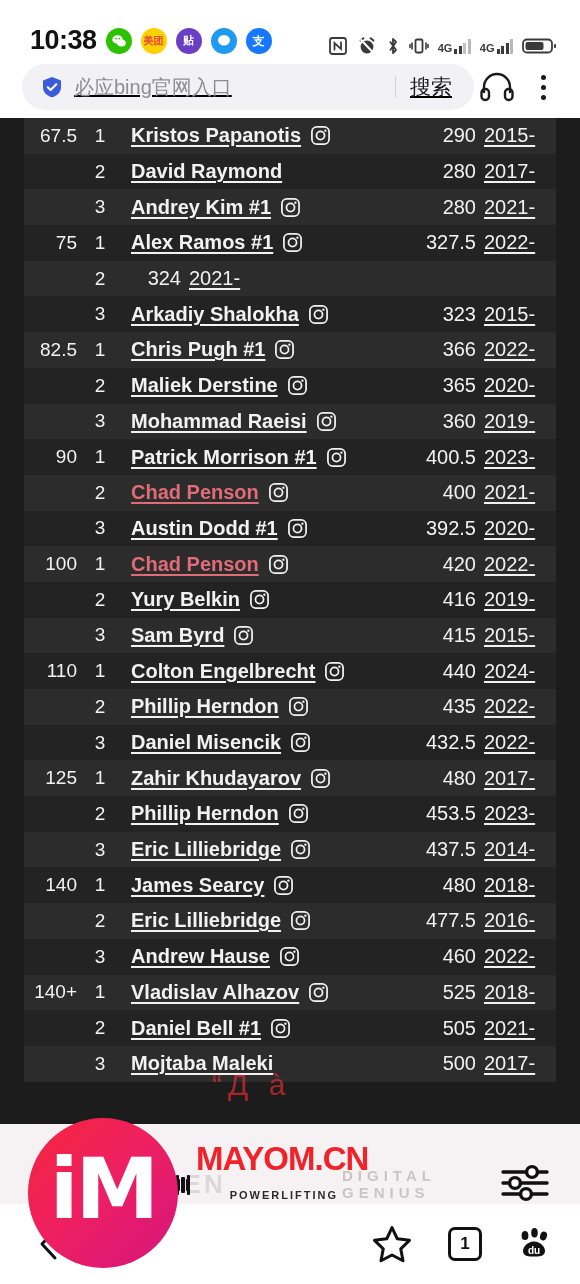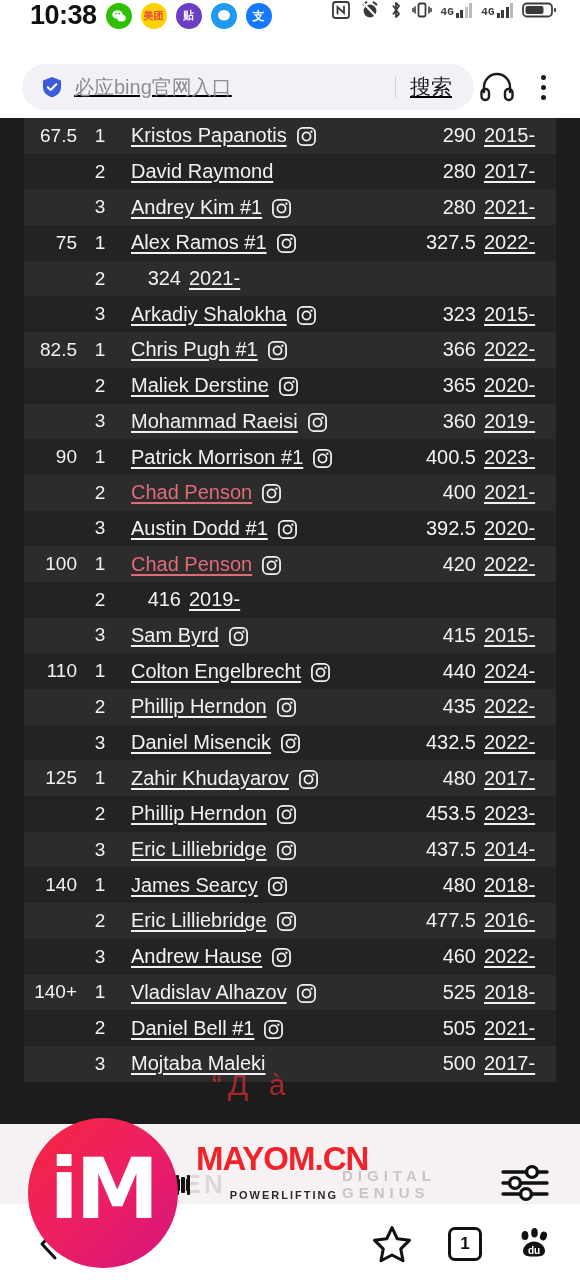--- a/index.html
+++ b/index.html
@@ -7,30 +7,30 @@
     width:580px; height:1284px;
     background:#ffffff;
     font-family:"Liberation Sans", sans-serif;
     overflow:hidden;
   }
   #phone { position:relative; width:580px; height:1284px; background:#fff; }
 
   
   .statusbar {
     height:56px; background:#fff;
-    display:flex; align-items:flex-start;
+    display:flex; align-items:flex-end;
     padding:0 22px 0 30px;
   }
   .sb-left { display:flex; align-items:center; gap:9px; }
   .sb-time { font-size:27px; font-weight:600; color:#111; letter-spacing:-0.5px; }
   .appico { width:26px; height:26px; border-radius:13px; display:flex;
             align-items:center; justify-content:center;
             font-size:11px; color:#fff; font-weight:700; line-height:1; }
   .sb-spacer { flex:1; }
-  .sb-right { display:flex; align-items:center; gap:9px;font-family:Liberation Mono, monospace; }
+  .sb-right { display:flex; align-items:center; gap:9px; }
   .sb-right svg { display:block; }
   .sb-4g { display:flex; align-items:flex-end; gap:1px; }
   .sb-4g .lbl { font-size:11px; font-weight:700; color:#3a3a3a; line-height:11px; margin-right:1px;}
   .bars { display:flex; align-items:flex-end; gap:1.5px; height:15px; }
   .bars i { width:3px; background:#3a3a3a; display:block; }
   .bars i.b1{height:5px;} .bars i.b2{height:8px;} .bars i.b3{height:11px;} .bars i.b4{height:15px; background:#b9b9b9;}
   .bars i.dim{background:#c2c2c2;}
 
   
   .searchbar { height:62px; display:flex; align-items:center; padding:0 14px 0 22px; background:#fff;text-decoration:underline; }
@@ -63,21 +63,21 @@
   }
   .row.alt { background:#232323; }
   .c-class {
     width:56px; flex:none; text-align:right;
     font-size:19px; color:#f2f2f2; padding-right:6px;
   }
   .c-place {
     width:34px; flex:none; text-align:center;
     font-size:19px; color:#f2f2f2;
   }
-  .c-name { flex:1; display:flex; align-items:flex-end; gap:9px; padding-left:14px; min-width:0; }
+  .c-name { flex:1; display:flex; align-items:center; gap:9px; padding-left:14px; min-width:0;font-weight:bold; }
   .nm {
     font-size:20px; color:#f2f2f2;
     text-decoration:underline; text-underline-offset:3px;
     text-decoration-thickness:1.5px;
     white-space:nowrap;
   }
   .nm.visited { color:#e06c78; text-decoration-color:#e06c78; }
   .ig { width:21px; height:21px; flex:none; }
   .c-total {
     width:72px; flex:none; text-align:right;
@@ -432,20 +432,30 @@
                 <circle cx="17.6" cy="6.5" r="1.35" fill="#f2f2f2"></circle>
               </svg>
             </a>
           </span>
           <span class="c-total">420</span>
           <a class="c-date">2022-</a>
         </div>
         <div class="row alt">
           <span class="c-class"></span>
           <span class="c-place">2</span>
+          <span class="c-name">
+            <a class="nm">Yury Belkin</a>
+            <a style="display:flex">
+              <svg class="ig" viewBox="0 0 24 24">
+                <rect x="2.2" y="2.2" width="19.6" height="19.6" rx="5.6" fill="none" stroke="#f2f2f2" stroke-width="2"></rect>
+                <circle cx="12" cy="12" r="4.6" fill="none" stroke="#f2f2f2" stroke-width="2"></circle>
+                <circle cx="17.6" cy="6.5" r="1.35" fill="#f2f2f2"></circle>
+              </svg>
+            </a>
+          </span>
           <span class="c-total">416</span>
           <a class="c-date">2019-</a>
         </div>
         <div class="row">
           <span class="c-class"></span>
           <span class="c-place">3</span>
           <span class="c-name">
             <a class="nm">Sam Byrd</a>
             <a style="display:flex">
               <svg class="ig" viewBox="0 0 24 24">

